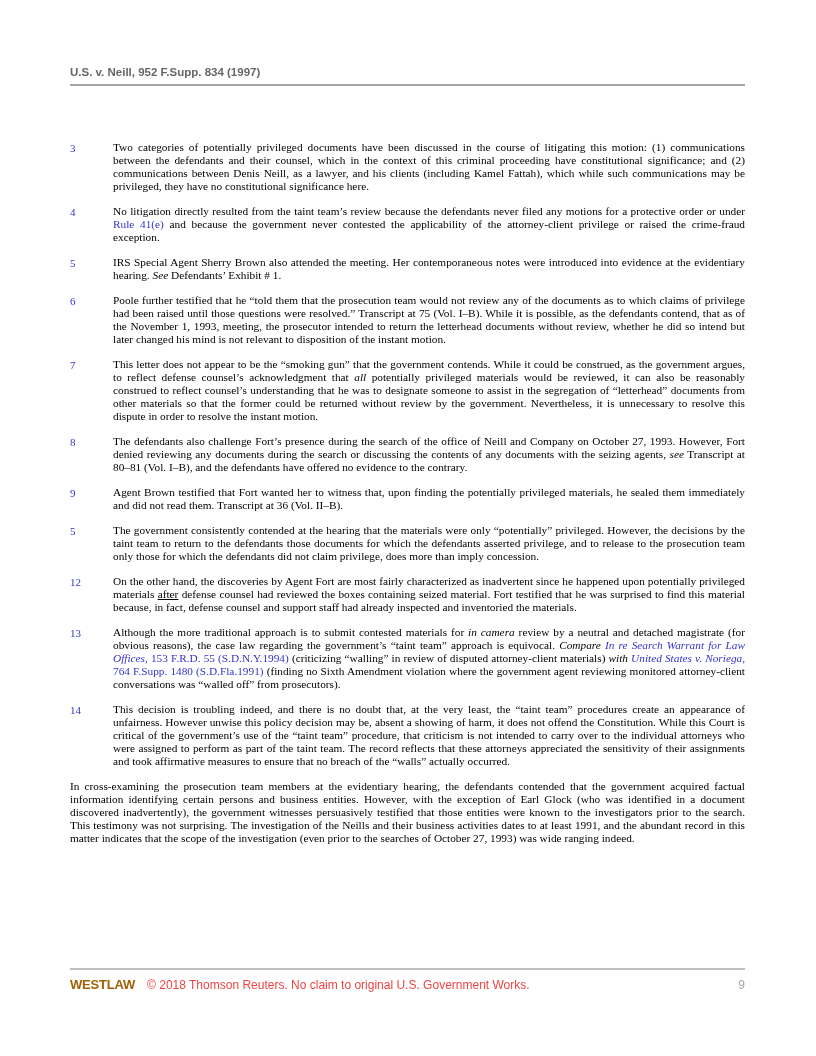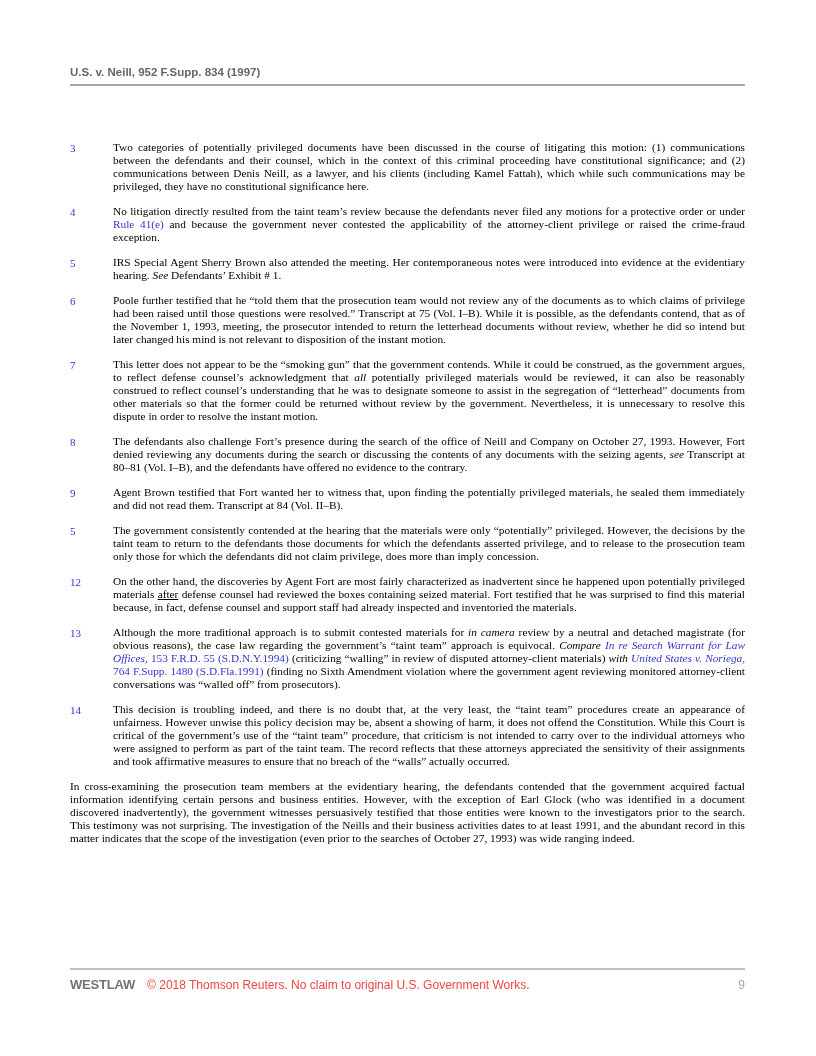--- a/index.html
+++ b/index.html
@@ -70,21 +70,21 @@
     border-top: 2px solid #bfbfbf;
     height: 0;
   }
   .footer-row {
     display: flex;
     align-items: baseline;
     margin-top: 7px;
     font-family: "Liberation Sans", sans-serif;
   }
   .westlaw-brand {
-    color: #737373;
+    color: #a16207;
     font-weight: bold;
     font-size: 13px;
     letter-spacing: -0.2px;
   }
   .footer-copyright {
     color: #ef4444;
     font-size: 12px;
     margin-left: 12px;
     flex: 1;
   }
@@ -123,21 +123,21 @@
       <div class="footnote">
         <div class="fn-num">7</div>
         <div class="fn-text"><span class="seg-normal">This letter does not appear to be the “smoking gun” that the government contends. While it could be construed, as the government argues, to reflect defense counsel’s acknowledgment that </span><span class="seg-italic">all</span><span class="seg-normal"> potentially privileged materials would be reviewed, it can also be reasonably construed to reflect counsel’s understanding that he was to designate someone to assist in the segregation of “letterhead” documents from other materials so that the former could be returned without review by the government. Nevertheless, it is unnecessary to resolve this dispute in order to resolve the instant motion.</span></div>
       </div>
       <div class="footnote">
         <div class="fn-num">8</div>
         <div class="fn-text"><span class="seg-normal">The defendants also challenge Fort’s presence during the search of the office of Neill and Company on October 27, 1993. However, Fort denied reviewing any documents during the search or discussing the contents of any documents with the seizing agents, </span><span class="seg-italic">see</span><span class="seg-normal"> Transcript at 80–81 (Vol. I–B), and the defendants have offered no evidence to the contrary.</span></div>
       </div>
       <div class="footnote">
         <div class="fn-num">9</div>
-        <div class="fn-text"><span class="seg-normal">Agent Brown testified that Fort wanted her to witness that, upon finding the potentially privileged materials, he sealed them immediately and did not read them. Transcript at 84 (Vol. II–B).</span></div>
+        <div class="fn-text"><span class="seg-normal">Agent Brown testified that Fort wanted her to witness that, upon finding the potentially privileged materials, he sealed them immediately and did not read them. Transcript at 36 (Vol. II–B).</span></div>
       </div>
       <div class="footnote">
         <div class="fn-num">5</div>
         <div class="fn-text"><span class="seg-normal">The government consistently contended at the hearing that the materials were only “potentially” privileged. However, the decisions by the taint team to return to the defendants those documents for which the defendants asserted privilege, and to release to the prosecution team only those for which the defendants did not claim privilege, does more than imply concession.</span></div>
       </div>
       <div class="footnote">
         <div class="fn-num">12</div>
         <div class="fn-text"><span class="seg-normal">On the other hand, the discoveries by Agent Fort are most fairly characterized as inadvertent since he happened upon potentially privileged materials </span><span class="seg-underline">after</span><span class="seg-normal"> defense counsel had reviewed the boxes containing seized material. Fort testified that he was surprised to find this material because, in fact, defense counsel and support staff had already inspected and inventoried the materials.</span></div>
       </div>
       <div class="footnote">

